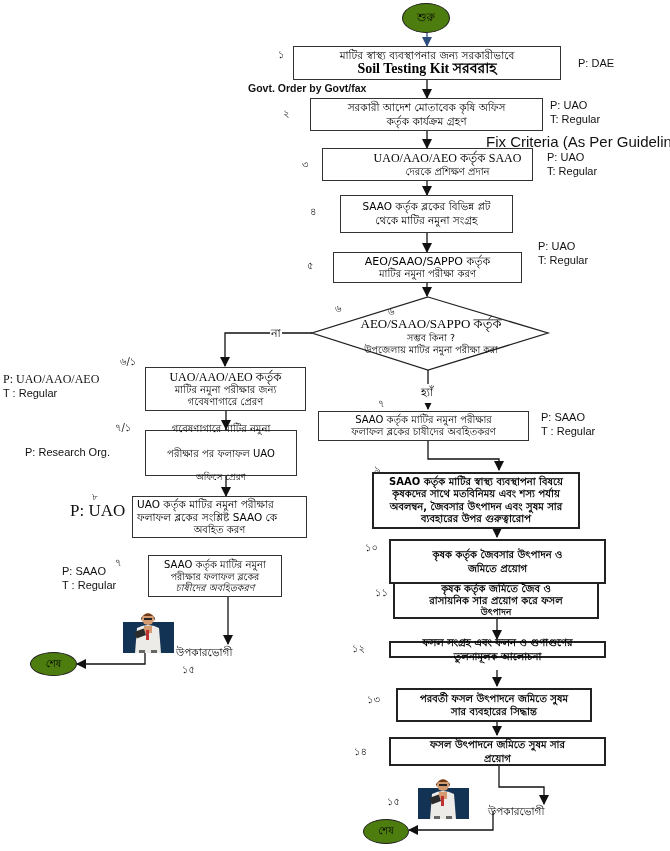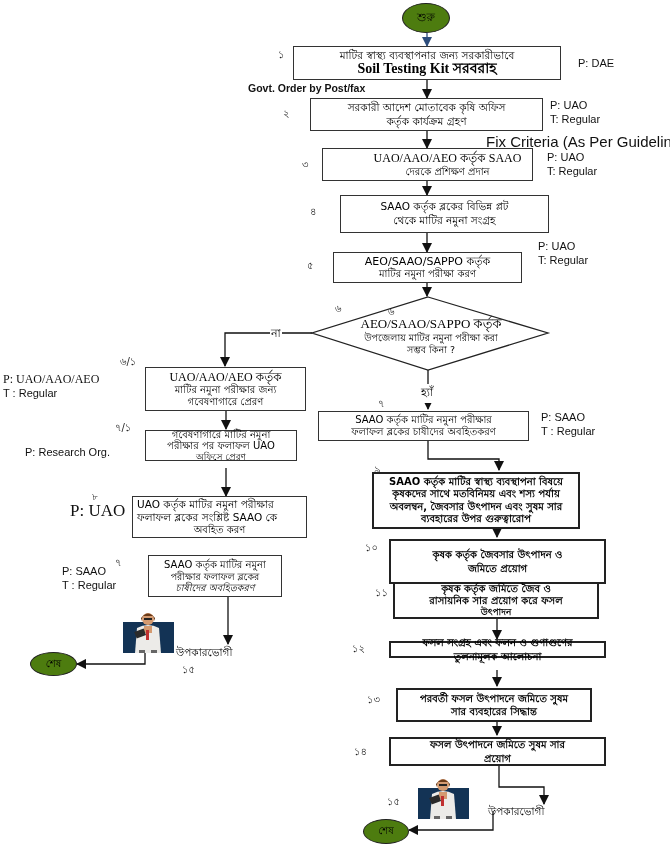--- a/index.html
+++ b/index.html
@@ -65,21 +65,21 @@
 </div>
 
 <span class="num" style="left:278px;top:47px;">১</span>
 <div class="box" style="left:293px;top:46px;width:268px;height:34px;line-height:1.15;">
   <span class="l" style="font-size:10.5px;">মাটির স্বাস্থ্য ব্যবস্থাপনার জন্য সরকারীভাবে</span>
   <span class="l serif" style="font-size:14px;font-weight:bold;">Soil Testing Kit সরবরাহ</span>
 </div>
 <div class="note" style="left:578px;top:57px;">
   <div>P: DAE</div>
 </div>
-<div class="note" style="left:248px;top:82px;font-weight:bold;font-size:10.5px;">Govt. Order by Post/fax</div>
+<div class="note" style="left:248px;top:82px;font-weight:bold;font-size:10.5px;">Govt. Order by Govt/fax</div>
 
 <span class="num" style="left:283px;top:106px;">২</span>
 <div class="box" style="left:310px;top:98px;width:233px;height:33px;font-size:10.5px;line-height:1.3;">
   <span class="l">সরকারী আদেশ মোতাবেক কৃষি অফিস</span>
   <span class="l">কর্তৃক কার্যক্রম গ্রহণ</span>
 </div>
 <div class="note" style="left:550px;top:99px;">
   <div>P: UAO</div>
   <div>T: Regular</div>
 </div>
@@ -89,61 +89,61 @@
 <div class="box" style="left:322px;top:148px;width:211px;height:33px;line-height:1.25;padding-left:44px;">
   <span class="l serif" style="font-size:12px;">UAO/AAO/AEO কর্তৃক SAAO</span>
   <span class="l" style="font-size:10px;">দেরকে প্রশিক্ষণ প্রদান</span>
 </div>
 <div class="note" style="left:547px;top:151px;">
   <div>P: UAO</div>
   <div>T: Regular</div>
 </div>
 
 <span class="num" style="left:310px;top:204px;">৪</span>
-<div class="box" style="left:340px;top:195px;width:209px;height:38px;line-height:1.3;">
+<div class="box" style="left:340px;top:195px;width:173px;height:38px;line-height:1.3;">
   <span class="l" style="font-size:10.5px;">SAAO কর্তৃক ব্লকের বিভিন্ন প্লট</span>
   <span class="l" style="font-size:10.5px;">থেকে মাটির নমুনা সংগ্রহ</span>
 </div>
 
 <span class="num" style="left:307px;top:258px;">৫</span>
 <div class="box" style="left:333px;top:252px;width:189px;height:31px;line-height:1.2;">
   <span class="l" style="font-size:11px;">AEO/SAAO/SAPPO কর্তৃক</span>
   <span class="l" style="font-size:10px;">মাটির নমুনা পরীক্ষা করণ</span>
 </div>
 <div class="note" style="left:538px;top:240px;">
   <div>P: UAO</div>
   <div>T: Regular</div>
 </div>
 
 <span class="num" style="left:335px;top:301px;">৬</span>
 <span class="num" style="left:388px;top:304px;">৬</span>
 <div class="abs" style="left:318px;top:316px;width:226px;text-align:center;line-height:1.25;">
   <div class="serif" style="font-size:13px;">AEO/SAAO/SAPPO কর্তৃক</div>
+  <div style="font-size:9.5px;">সম্ভব কিনা ?</div>
   <div style="font-size:9.5px;">উপজেলায় মাটির নমুনা পরীক্ষা করা</div>
-  <div style="font-size:9.5px;">সম্ভব কিনা ?</div>
 </div>
 <span class="abs" style="left:270px;top:325px;font-size:11px;background:#fff;padding:0 1px;">না</span>
 <span class="abs" style="left:420px;top:384px;font-size:11px;background:#fff;padding:0 1px;">হ্যাঁ</span>
 
 <span class="num" style="left:120px;top:354px;">৬/১</span>
 <div class="note serif" style="left:3px;top:372px;font-size:12px;">
   <div>P: UAO/AAO/AEO</div>
   <div style="font-family:'Liberation Sans',sans-serif;font-size:11px;">T : Regular</div>
 </div>
 <div class="box" style="left:145px;top:367px;width:161px;height:44px;line-height:1.2;">
   <span class="l serif" style="font-size:12px;">UAO/AAO/AEO কর্তৃক</span>
   <span class="l" style="font-size:10px;">মাটির নমুনা পরীক্ষার জন্য</span>
   <span class="l" style="font-size:10px;">গবেষণাগারে প্রেরণ</span>
 </div>
 
 <span class="num" style="left:115px;top:420px;">৭/১</span>
 <div class="note" style="left:25px;top:446px;">
   <div>P: Research Org.</div>
 </div>
-<div class="box" style="left:145px;top:430px;width:152px;height:31px;line-height:1.15;">
+<div class="box" style="left:145px;top:430px;width:152px;height:46px;line-height:1.15;gap:13px;">
   <span class="l" style="font-size:10px;">গবেষণাগারে মাটির নমুনা</span>
   <span class="l" style="font-size:10px;">পরীক্ষার পর ফলাফল UAO</span>
   <span class="l" style="font-size:9px;">অফিসে প্রেরণ</span>
 </div>
 
 <span class="num" style="left:92px;top:490px;font-size:9px;">৮</span>
 <div class="note serif" style="left:70px;top:500px;font-size:17px;">
   <div>P: UAO</div>
 </div>
 <div class="box" style="left:132px;top:496px;width:175px;height:42px;line-height:1.2;align-items:flex-start;">

